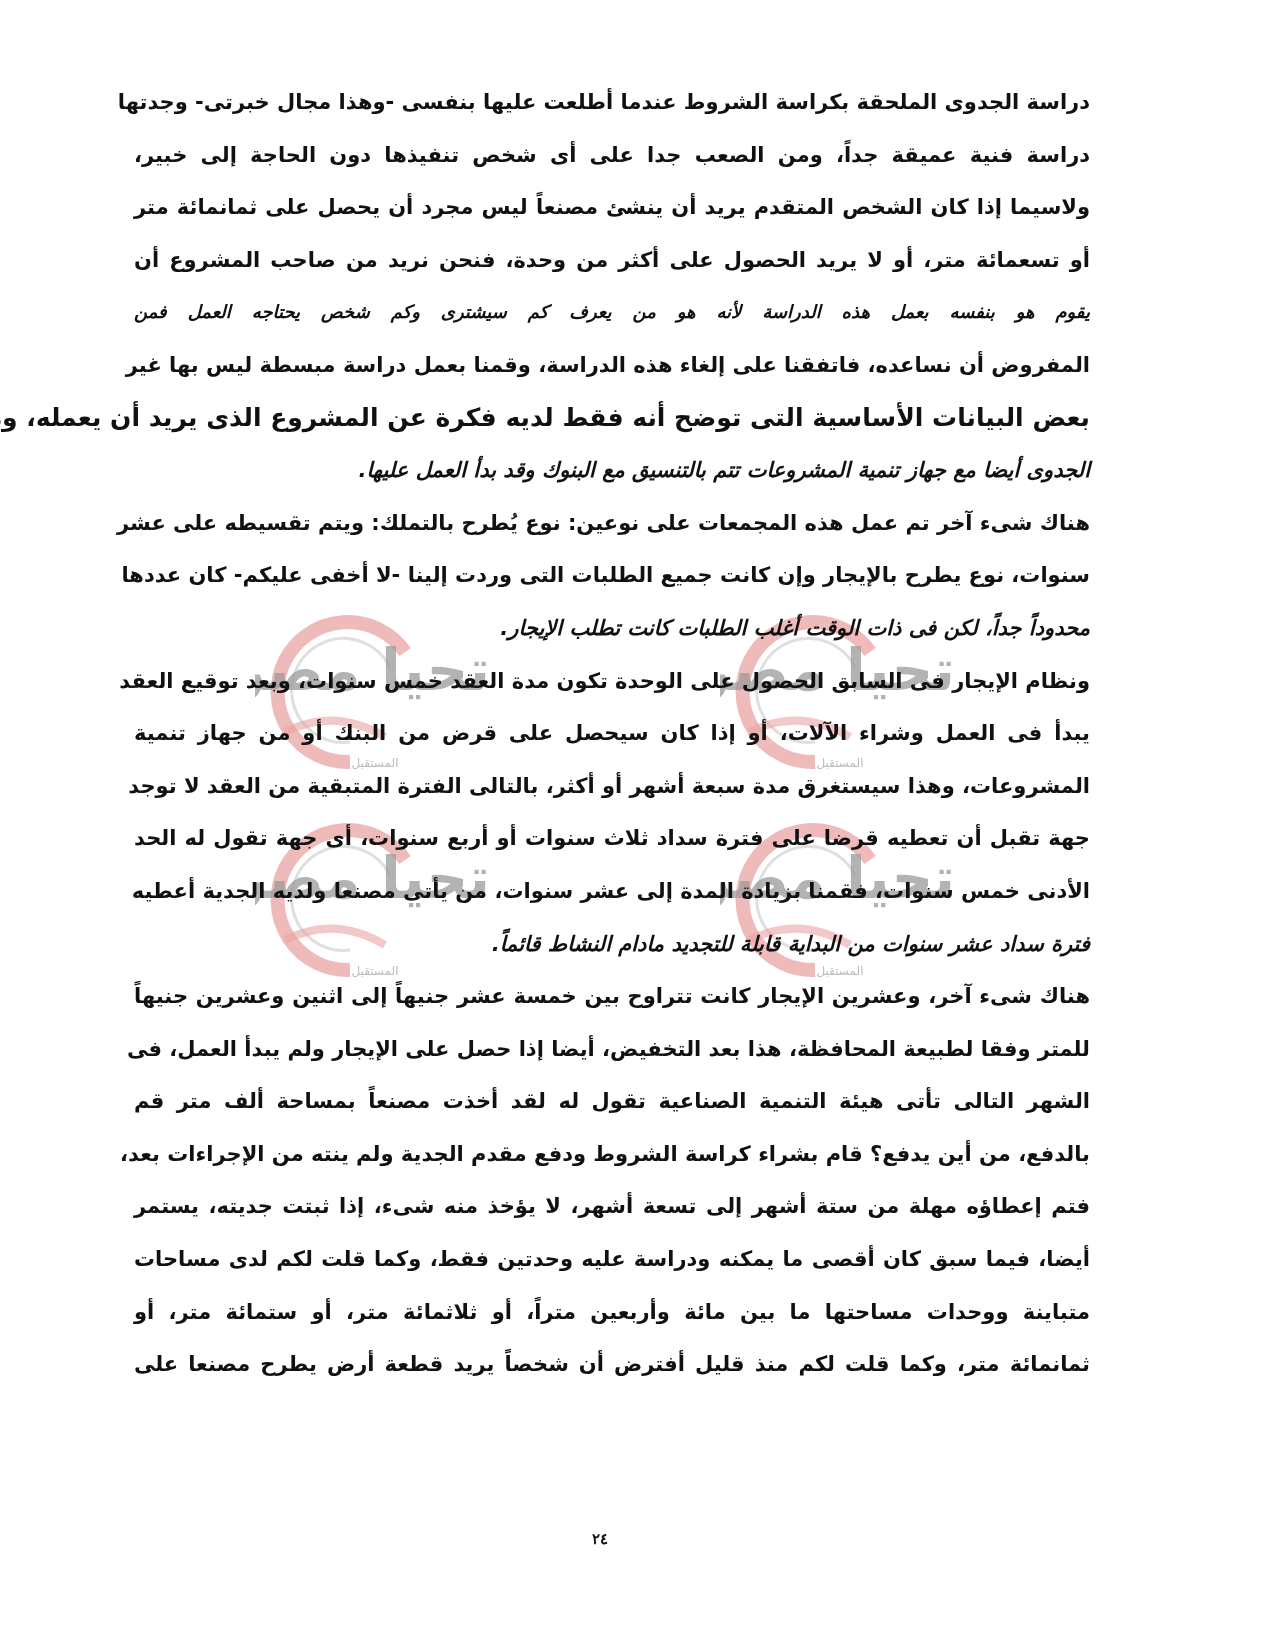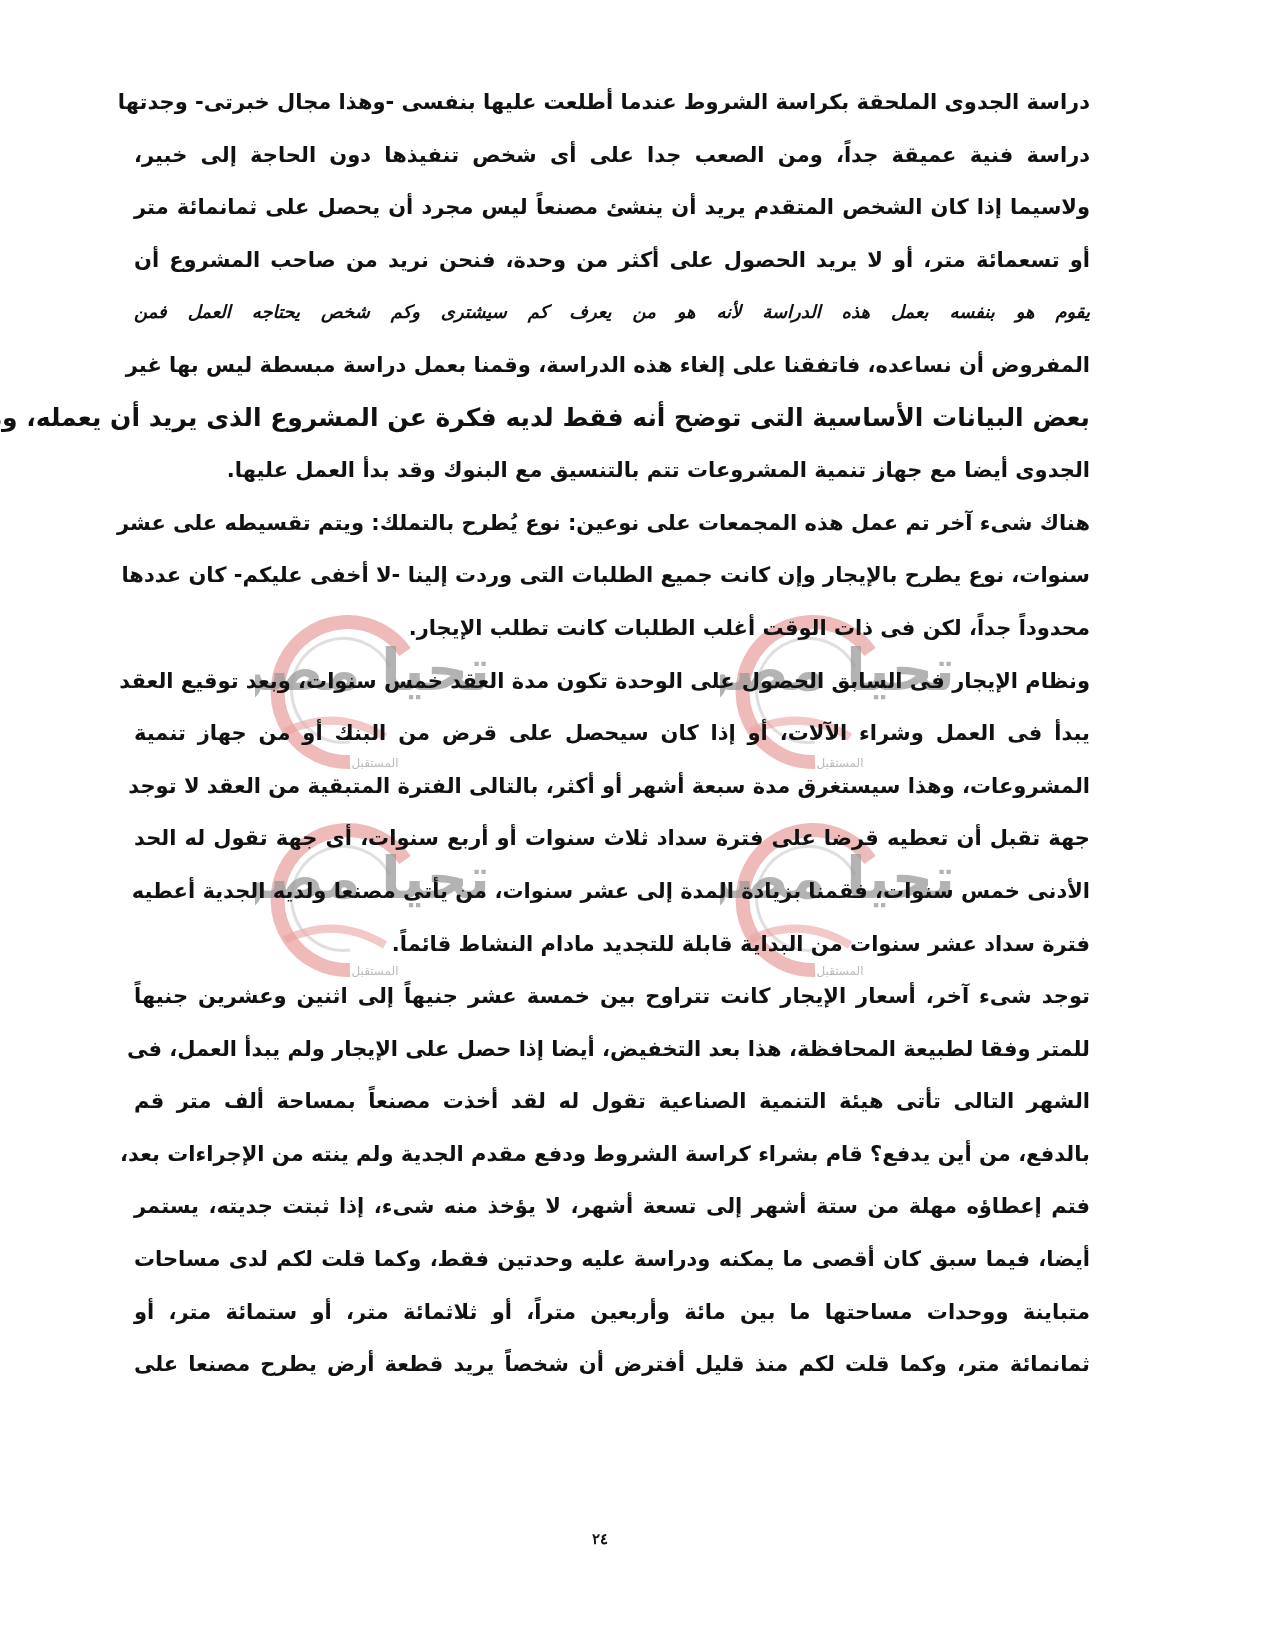--- a/index.html
+++ b/index.html
@@ -11,21 +11,21 @@
     position: absolute; left: 118px; top: 80px; width: 972px;
     direction: rtl; text-align: justify;
     font-family: "DejaVu Sans", sans-serif; font-weight: bold;
     font-size: 21px; color: #111;
   }
   .line {
     height: 52.6px; line-height: 44px;
     white-space: nowrap; overflow: visible;
     text-align: justify; text-align-last: justify; margin-left: 16px;
   }
-  .line.last { text-align-last: right; }
+  .line.last { text-align-last: right; font-style: italic; }
   .page-number {
     position: absolute; top: 1530px; left: 0; width: 1200px; text-align: center;
     font-family: Liberation Sans, sans-serif; font-weight: bold; font-size: 15px; color: #111;
   }
 </style>
 </head>
 <body>
 
 <div class="page">
 
@@ -77,21 +77,21 @@
       <div class="line last">الجدوى أيضا مع جهاز تنمية المشروعات تتم بالتنسيق مع البنوك وقد بدأ العمل عليها.</div>
       <div class="line">هناك شىء آخر تم عمل هذه المجمعات على نوعين: نوع يُطرح بالتملك: ويتم تقسيطه على عشر</div>
       <div class="line">سنوات، نوع يطرح بالإيجار وإن كانت جميع الطلبات التى وردت إلينا -لا أخفى عليكم- كان عددها</div>
       <div class="line last">محدوداً جداً، لكن فى ذات الوقت أغلب الطلبات كانت تطلب الإيجار.</div>
       <div class="line">ونظام الإيجار فى السابق الحصول على الوحدة تكون مدة العقد خمس سنوات، وبعد توقيع العقد</div>
       <div class="line">يبدأ فى العمل وشراء الآلات، أو إذا كان سيحصل على قرض من البنك أو من جهاز تنمية</div>
       <div class="line">المشروعات، وهذا سيستغرق مدة سبعة أشهر أو أكثر، بالتالى الفترة المتبقية من العقد لا توجد</div>
       <div class="line">جهة تقبل أن تعطيه قرضا على فترة سداد ثلاث سنوات أو أربع سنوات، أى جهة تقول له الحد</div>
       <div class="line">الأدنى خمس سنوات، فقمنا بزيادة المدة إلى عشر سنوات، من يأتى مصنعا ولديه الجدية أعطيه</div>
       <div class="line last">فترة سداد عشر سنوات من البداية قابلة للتجديد مادام النشاط قائماً.</div>
-      <div class="line">توجد شىء آخر، أسعار الإيجار كانت تتراوح بين خمسة عشر جنيهاً إلى اثنين وعشرين جنيهاً</div>
+      <div class="line">هناك شىء آخر، وعشرين الإيجار كانت تتراوح بين خمسة عشر جنيهاً إلى اثنين وعشرين جنيهاً</div>
       <div class="line">للمتر وفقا لطبيعة المحافظة، هذا بعد التخفيض، أيضا إذا حصل على الإيجار ولم يبدأ العمل، فى</div>
       <div class="line">الشهر التالى تأتى هيئة التنمية الصناعية تقول له لقد أخذت مصنعاً بمساحة ألف متر قم</div>
       <div class="line">بالدفع، من أين يدفع؟ قام بشراء كراسة الشروط ودفع مقدم الجدية ولم ينته من الإجراءات بعد،</div>
       <div class="line">فتم إعطاؤه مهلة من ستة أشهر إلى تسعة أشهر، لا يؤخذ منه شىء، إذا ثبتت جديته، يستمر</div>
       <div class="line">أيضا، فيما سبق كان أقصى ما يمكنه ودراسة عليه وحدتين فقط، وكما قلت لكم لدى مساحات</div>
       <div class="line">متباينة ووحدات مساحتها ما بين مائة وأربعين متراً، أو ثلاثمائة متر، أو ستمائة متر، أو</div>
       <div class="line">ثمانمائة متر، وكما قلت لكم منذ قليل أفترض أن شخصاً يريد قطعة أرض يطرح مصنعا على</div>
     </div>
 
   <div class="page-number">٢٤</div>

